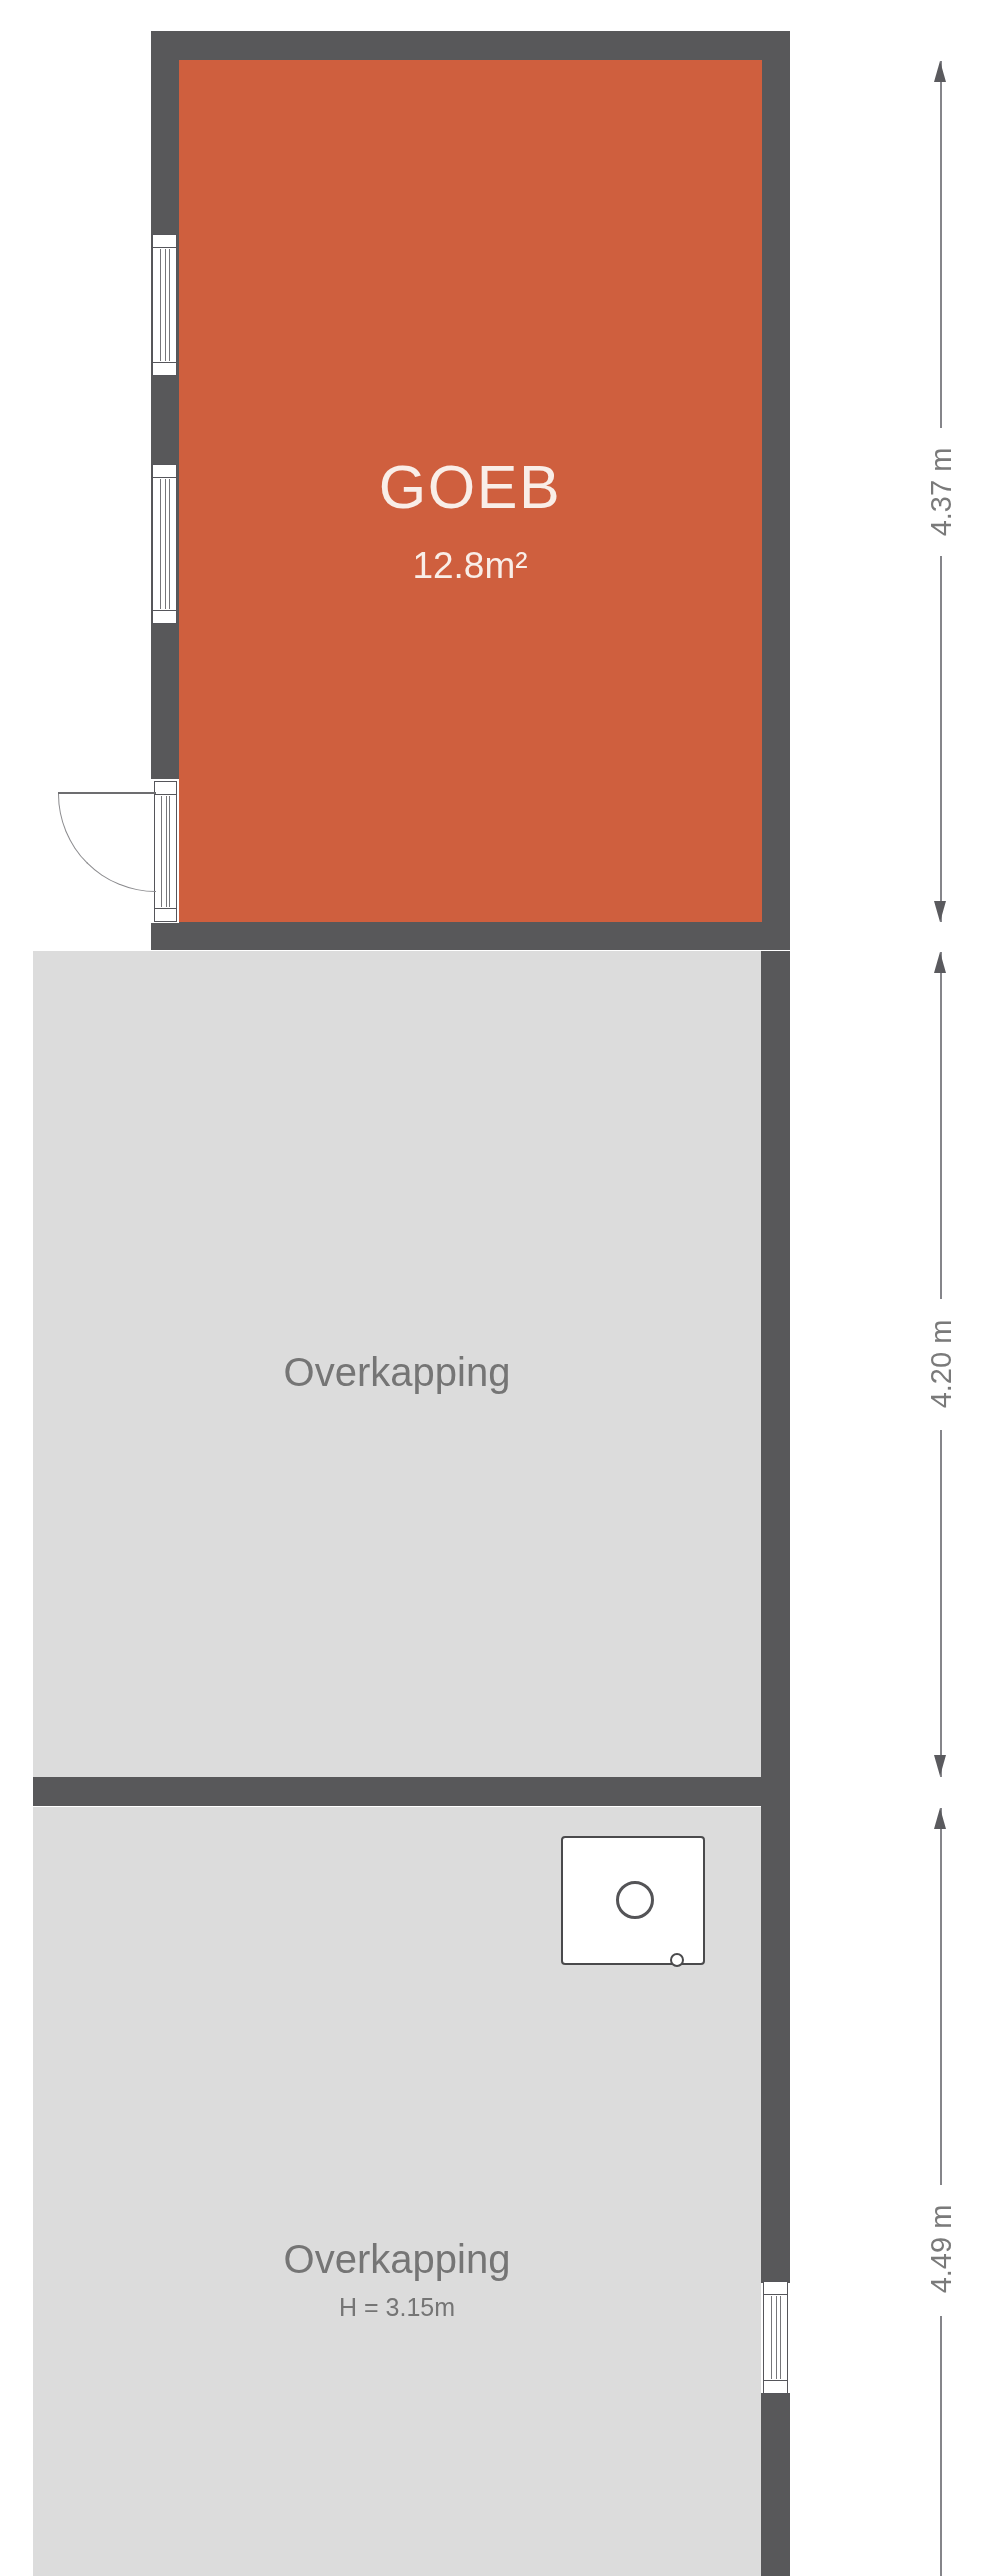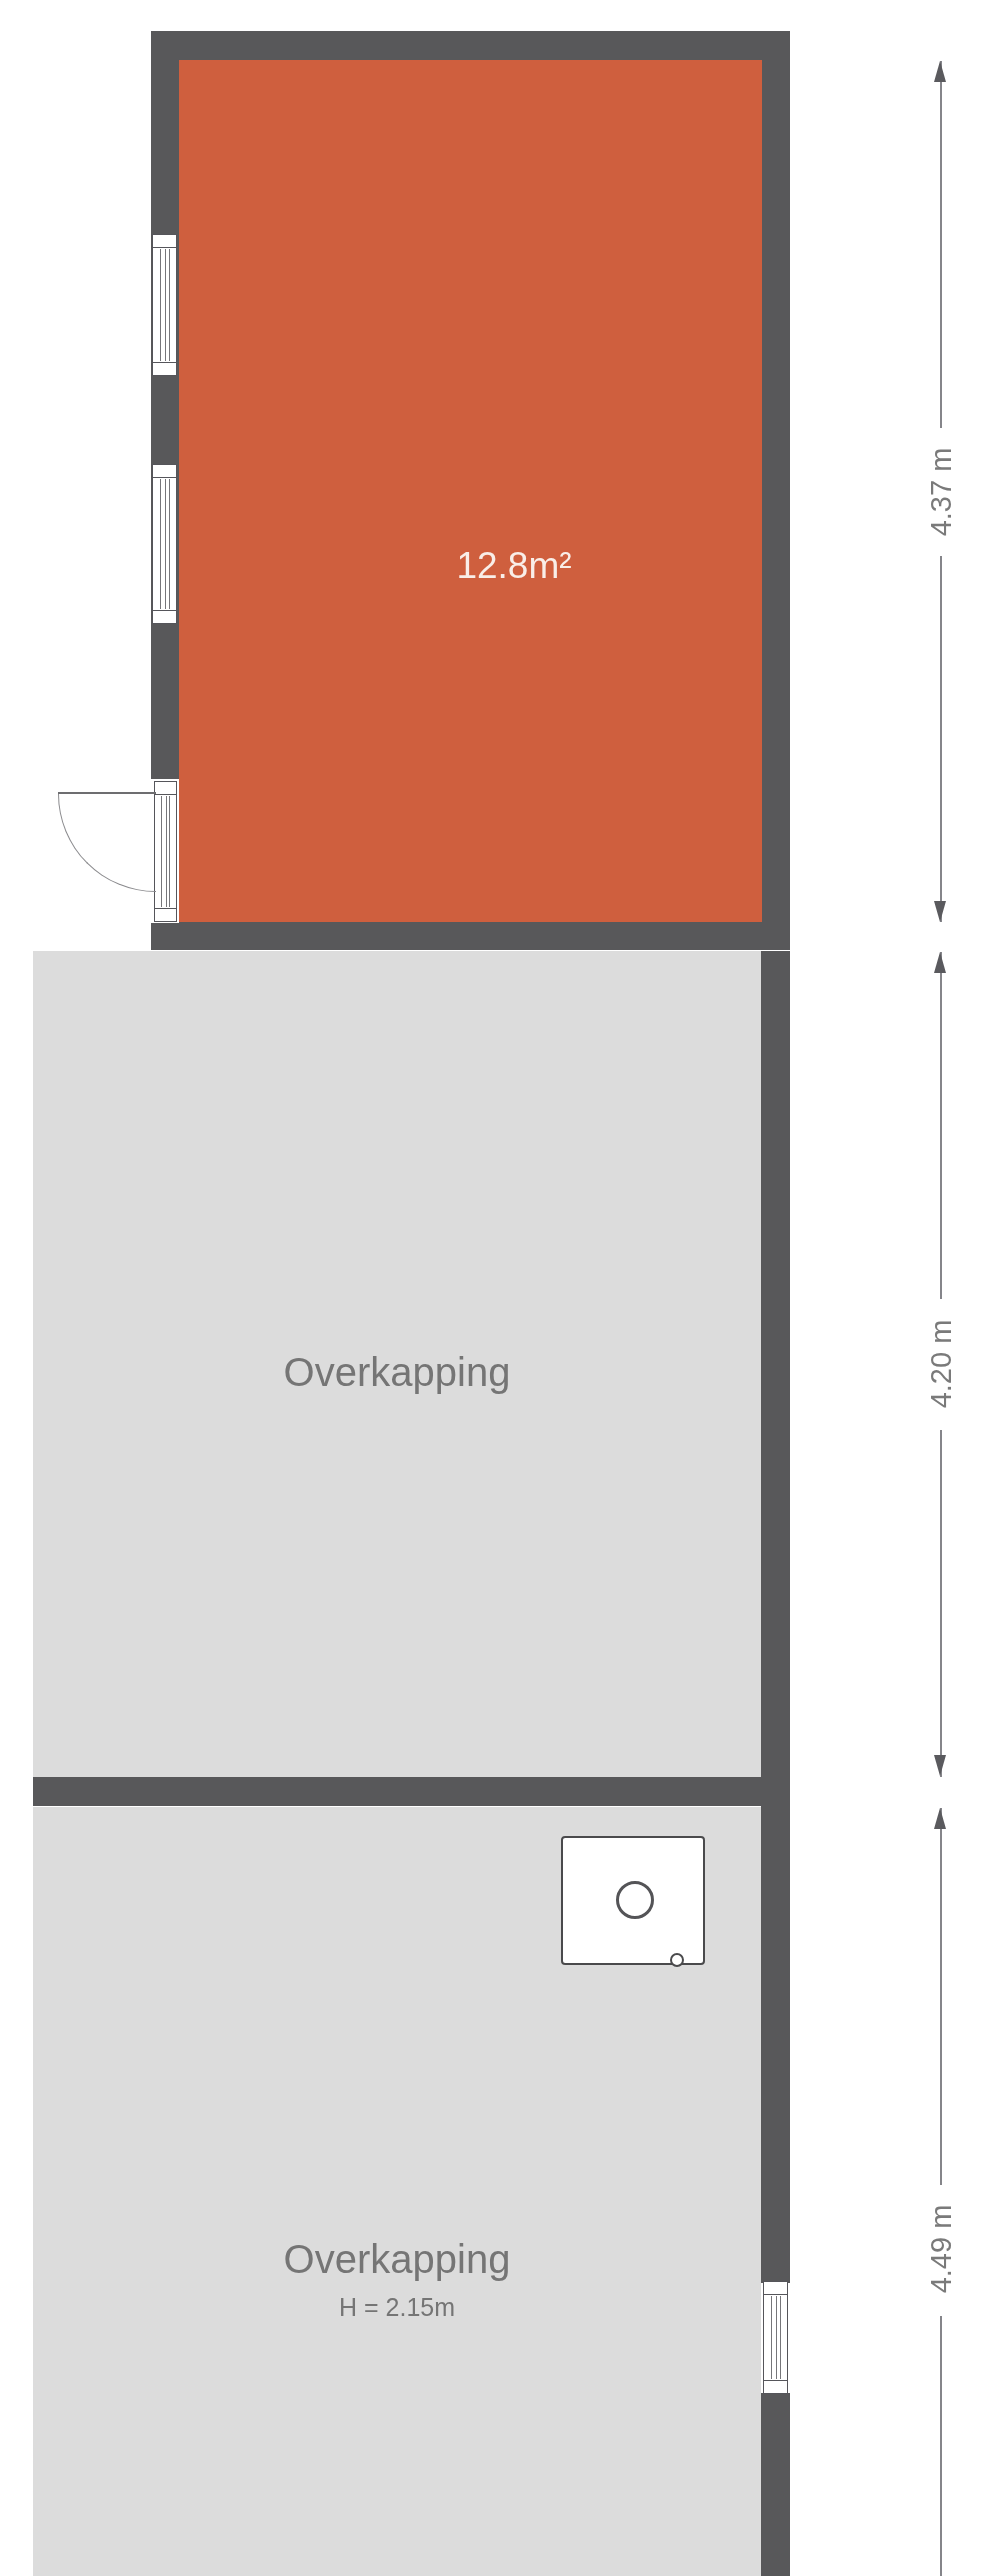--- a/index.html
+++ b/index.html
@@ -13,21 +13,21 @@
   
   .floor-orange{background:#cf5f3e;}
   .floor-gray{background:#dcdcdc;}
   
   .goeb-title{
     position:absolute;left:470px;top:487px;transform:translate(-50%,-50%);
     color:#f9eee8;font-size:61px;letter-spacing:1.5px;white-space:nowrap;
   }
   .goeb-area{
     position:absolute;left:470px;top:566px;transform:translate(-50%,-50%);
-    color:#f9eee8;font-size:37px;white-space:nowrap;margin-left:44px;
+    color:#f9eee8;font-size:37px;white-space:nowrap;
   }
   .ok-label{
     position:absolute;transform:translate(-50%,-50%);
     color:#757575;font-size:40px;white-space:nowrap;
   }
   .ok-note{
     position:absolute;transform:translate(-50%,-50%);
     color:#757575;font-size:25px;white-space:nowrap;
   }
   
@@ -67,20 +67,21 @@
     color:#7a7a7a;font-size:29px;white-space:nowrap;
   }
 </style>
 </head>
 <body>
 
 <div id="canvas">
 
   <div class="abs wall" style="left:151px;top:31px;width:639px;height:919px;"></div>
   <div class="abs floor-orange" style="left:179px;top:60px;width:583px;height:862px;"></div>
+  <div class="goeb-title">GOEB</div>
   <div class="goeb-area">12.8m²</div>
 
   <div class="win win-v" style="left:152px;top:234px;width:25px;height:142px;">
     <i class="cap c1"></i>
       <i class="cap c2"></i>
     <i class="gl" style="left:30%;"></i>
       <i class="gl" style="left:50%;"></i>
       <i class="gl" style="left:69%;"></i>
   </div>
   <div class="win win-v" style="left:152px;top:464px;width:25px;height:160px;">
@@ -102,21 +103,21 @@
   <div class="door-arc"></div>
   <div class="door-leaf"></div>
 
   <div class="abs floor-gray" style="left:33px;top:951px;width:728px;height:827px;"></div>
   <div class="ok-label" style="left:397px;top:1372px;">Overkapping</div>
 
   <div class="abs wall" style="left:33px;top:1777px;width:757px;height:29px;"></div>
 
   <div class="abs floor-gray" style="left:33px;top:1807px;width:728px;height:885px;"></div>
   <div class="ok-label" style="left:397px;top:2259px;">Overkapping</div>
-  <div class="ok-note" style="left:397px;top:2307px;">H = 2.15m</div>
+  <div class="ok-note" style="left:397px;top:2307px;">H = 3.15m</div>
 
   <div class="stove">
     <div class="stove-circle"></div>
     <div class="stove-notch"></div>
   </div>
 
   <div class="abs wall" style="left:761px;top:951px;width:29px;height:1332px;"></div>
   <div class="abs wall" style="left:761px;top:2393px;width:29px;height:328px;"></div>
   <div class="win win-v" style="left:763px;top:2281px;width:25px;height:113px;">
     <i class="cap c1"></i>

